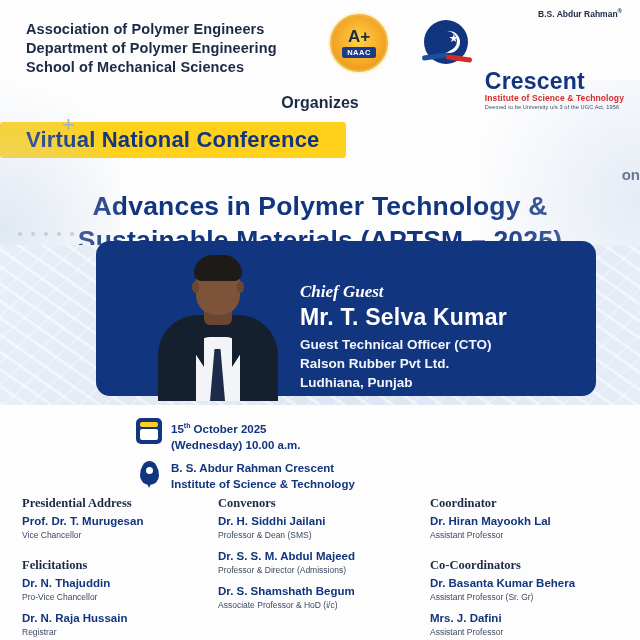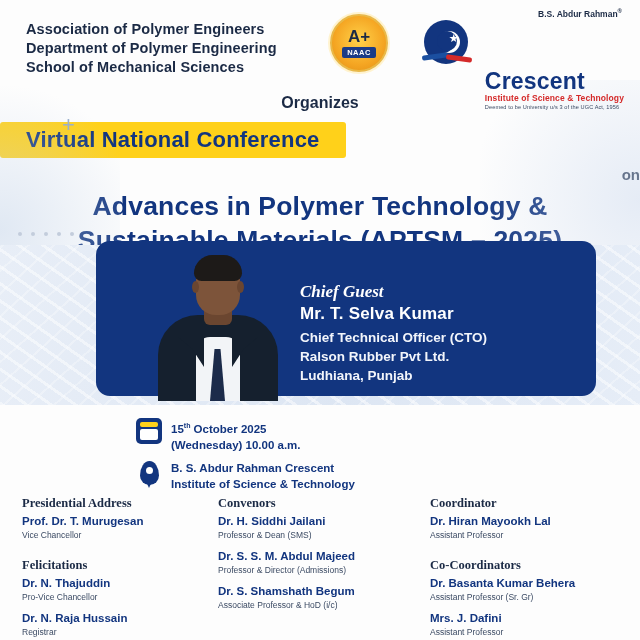--- a/index.html
+++ b/index.html
@@ -154,21 +154,21 @@
     background:#1d1a18; border-radius:24px 24px 10px 10px;
   }
   .ph-ear-l, .ph-ear-r { position:absolute; top:48px; width:7px; height:12px; background:#6b4630; border-radius:50%; }
   .ph-ear-l { left:40px; } .ph-ear-r { left:85px; }
 
   .guest-text { position:absolute; left:300px; top:282px; color:#ffffff; }
   .cg-label {
     font-family:"Liberation Serif", serif; font-style:italic; font-weight:700;
     font-size:17px; color:#ffffff; margin-bottom:2px;
   }
-  .cg-name { font-size:17px; font-weight:800; letter-spacing:.2px; margin-bottom:4px; }
+  .cg-name { font-size:23px; font-weight:800; letter-spacing:.2px; margin-bottom:4px; }
   .cg-line { font-size:13.5px; font-weight:600; line-height:19px; color:#f2f5fb; }
 
   
   .details { position:absolute; left:0; top:408px; width:640px; height:90px; }
   .dt-row { position:absolute; display:flex; align-items:flex-start; }
   .dt-cal { left:136px; top:10px; }
   .dt-loc { left:136px; top:52px; }
   .ic {
     width:26px; height:26px; border-radius:5px; background:#12357f;
     display:flex; align-items:center; justify-content:center; margin-right:9px; flex:0 0 auto;
@@ -300,21 +300,21 @@
     <div class="ph-neck"></div>
     <div class="ph-head"></div>
     <div class="ph-hair"></div>
     <div class="ph-ear-l"></div>
     <div class="ph-ear-r"></div>
   </div>
 
   <div class="guest-text">
     <div class="cg-label">Chief Guest</div>
     <div class="cg-name">Mr. T. Selva Kumar</div>
-    <div class="cg-line">Chief Technical Officer (CTO)</div>
+    <div class="cg-line">Guest Technical Officer (CTO)</div>
     <div class="cg-line">Ralson Rubber Pvt Ltd.</div>
     <div class="cg-line">Ludhiana, Punjab</div>
   </div>
 
   <div class="details">
 
     <div class="dt-row dt-cal">
       <div class="ic cal"></div>
       <div class="dt-text">
         <div><span>15</span><sup>th</sup><span> October 2025</span></div>

